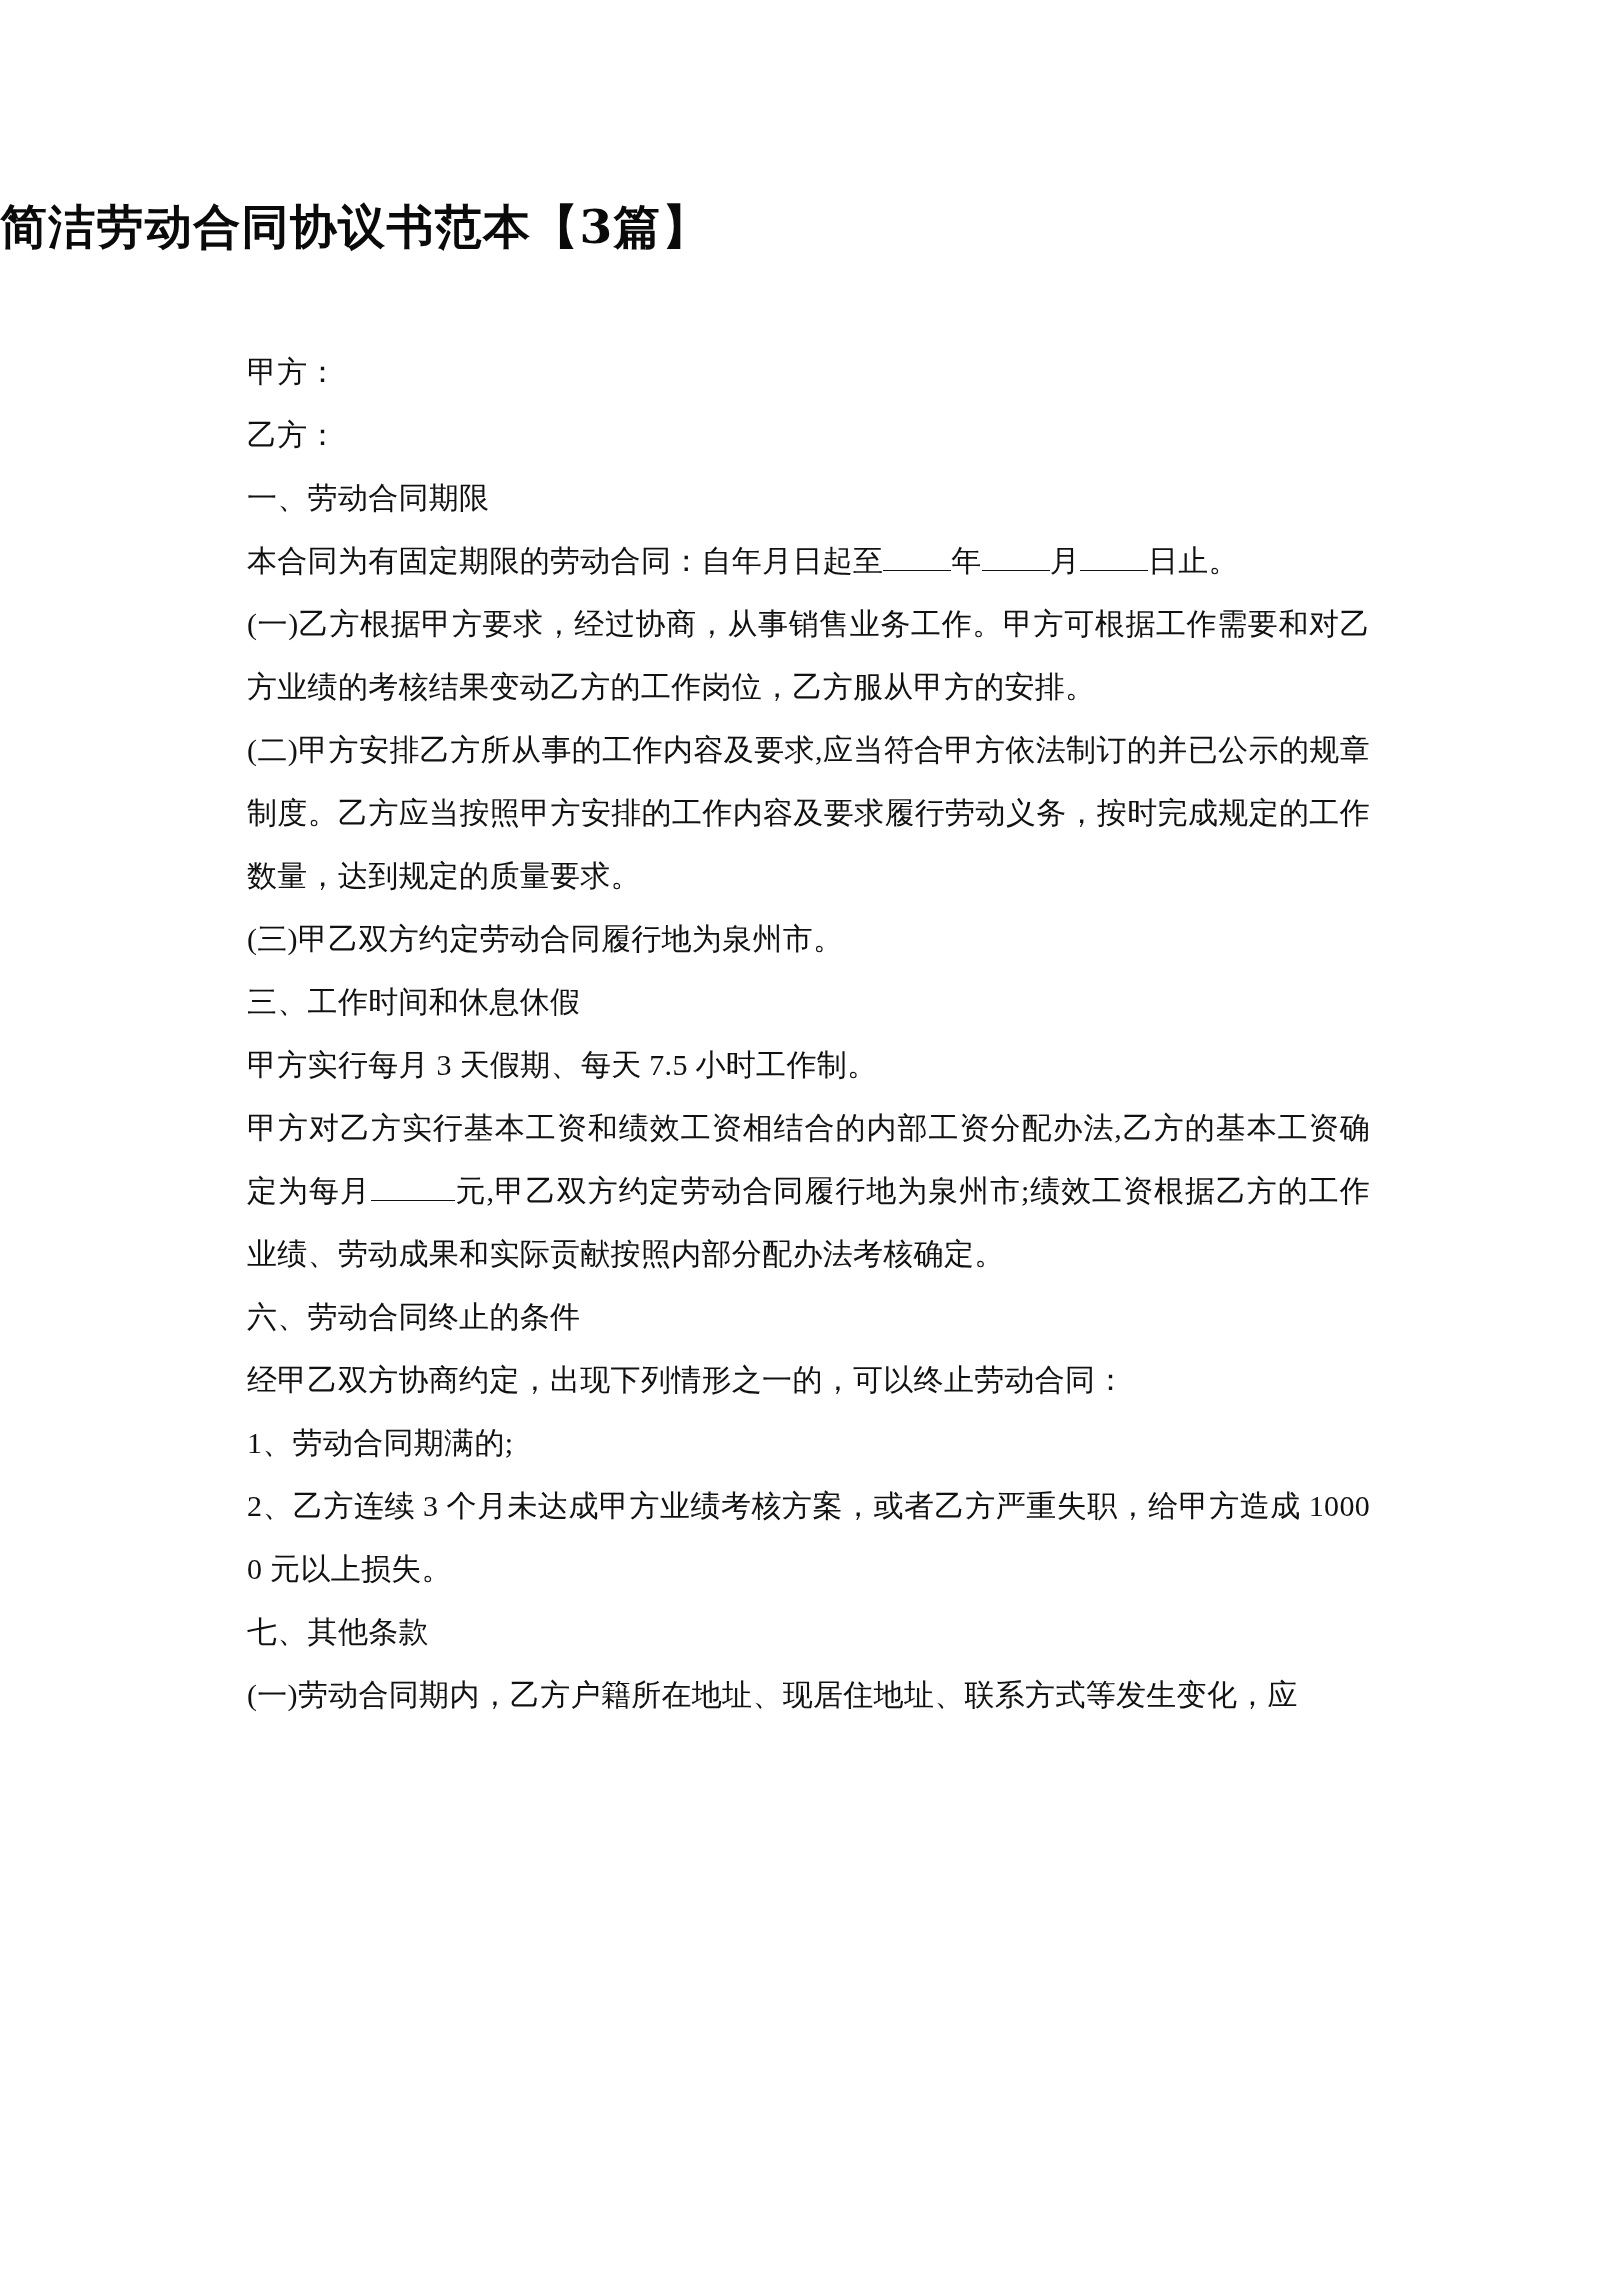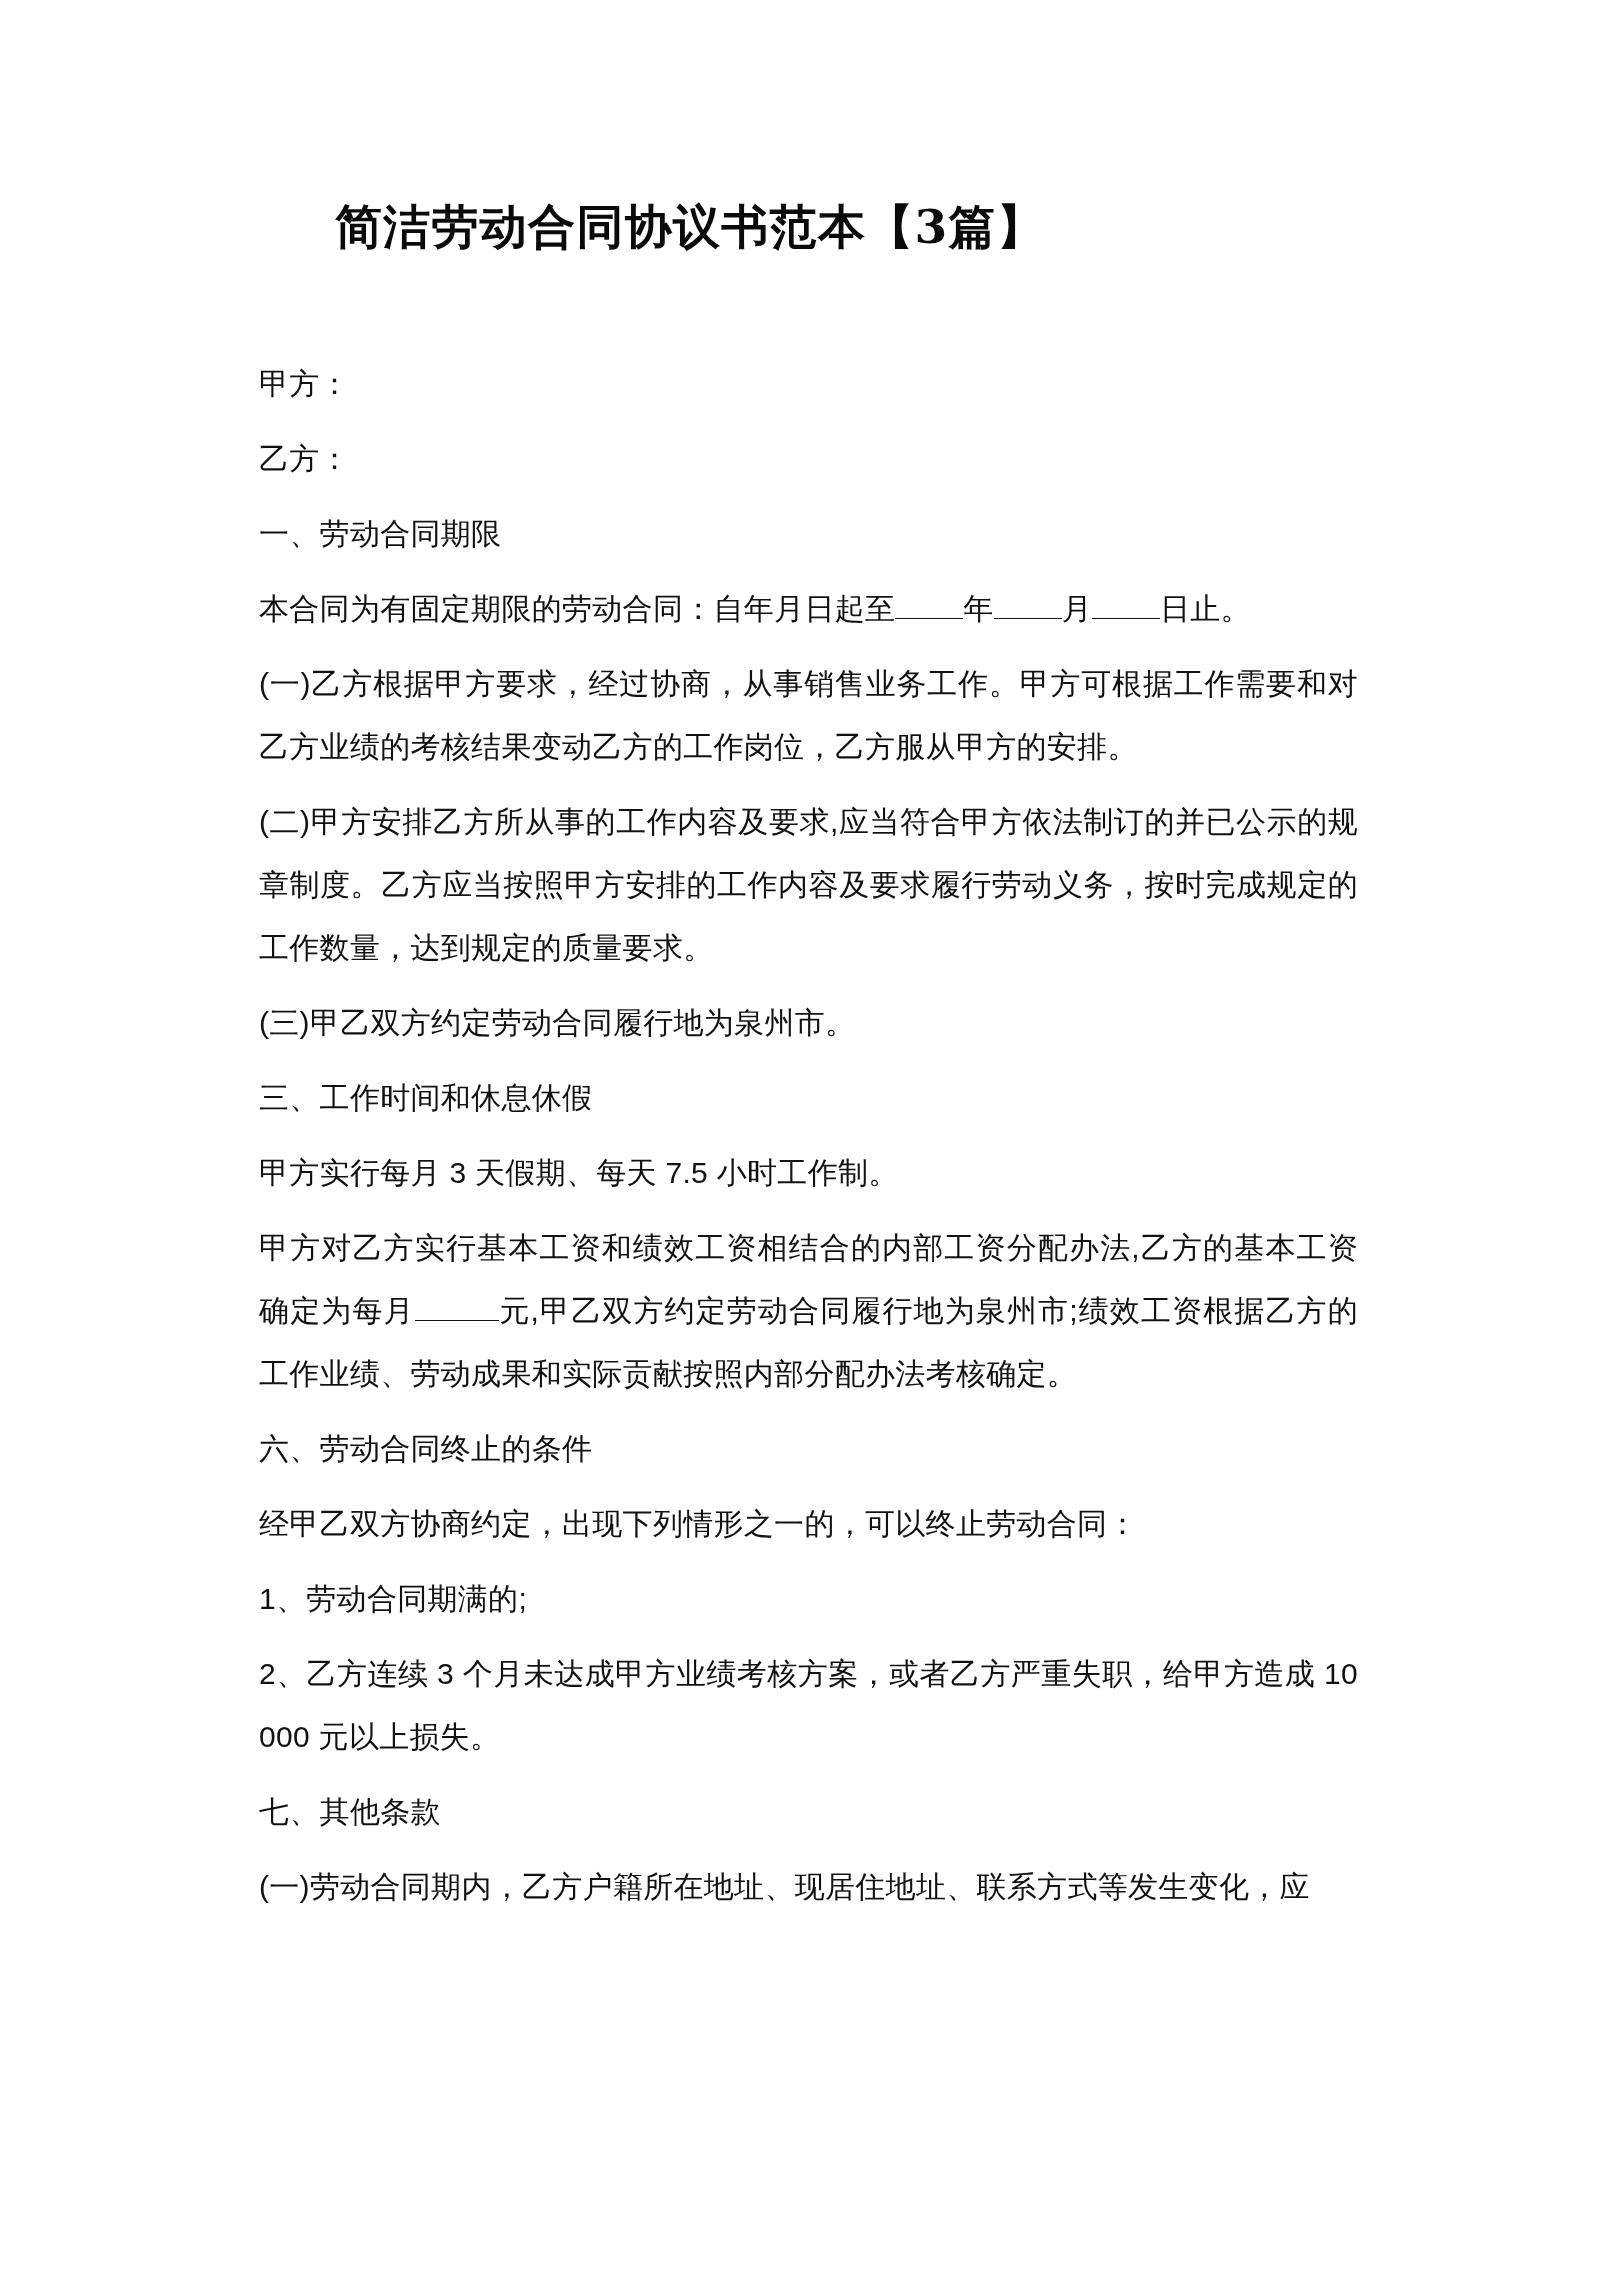--- a/index.html
+++ b/index.html
@@ -13,41 +13,40 @@
     height: 2295px;
     background: #ffffff;
     box-sizing: border-box;
     overflow: hidden;
   }
   .doc-title {
     position: absolute;
     top: 194px;
     left: 0;
     width: 1380px;
-    text-align: center;
     font-family: "DejaVu Serif", "Liberation Serif", serif;
     font-weight: bold;
     font-size: 47px;
     line-height: 65px;
     color: #0a0a0a;
     letter-spacing: 1.3px;
     white-space: nowrap;
   }
   .body-block {
     position: absolute;
     top: 340px;
     left: 247px;
     width: 1123px;
   }
   .para {
-    font-family: Liberation Sans, sans-serif;
+    font-family: Liberation Serif, serif;
     font-size: 30px;
     line-height: 63px;
     color: #111111;
-    margin: 12px;
+    margin: 0;
     text-align: justify;
     text-justify: inter-ideograph;
     word-break: break-all;
     letter-spacing: 0.3px;
   }
   .blank {
     display: inline-block;
     border-bottom: 1.3px solid #111111;
     vertical-align: baseline;
   }

